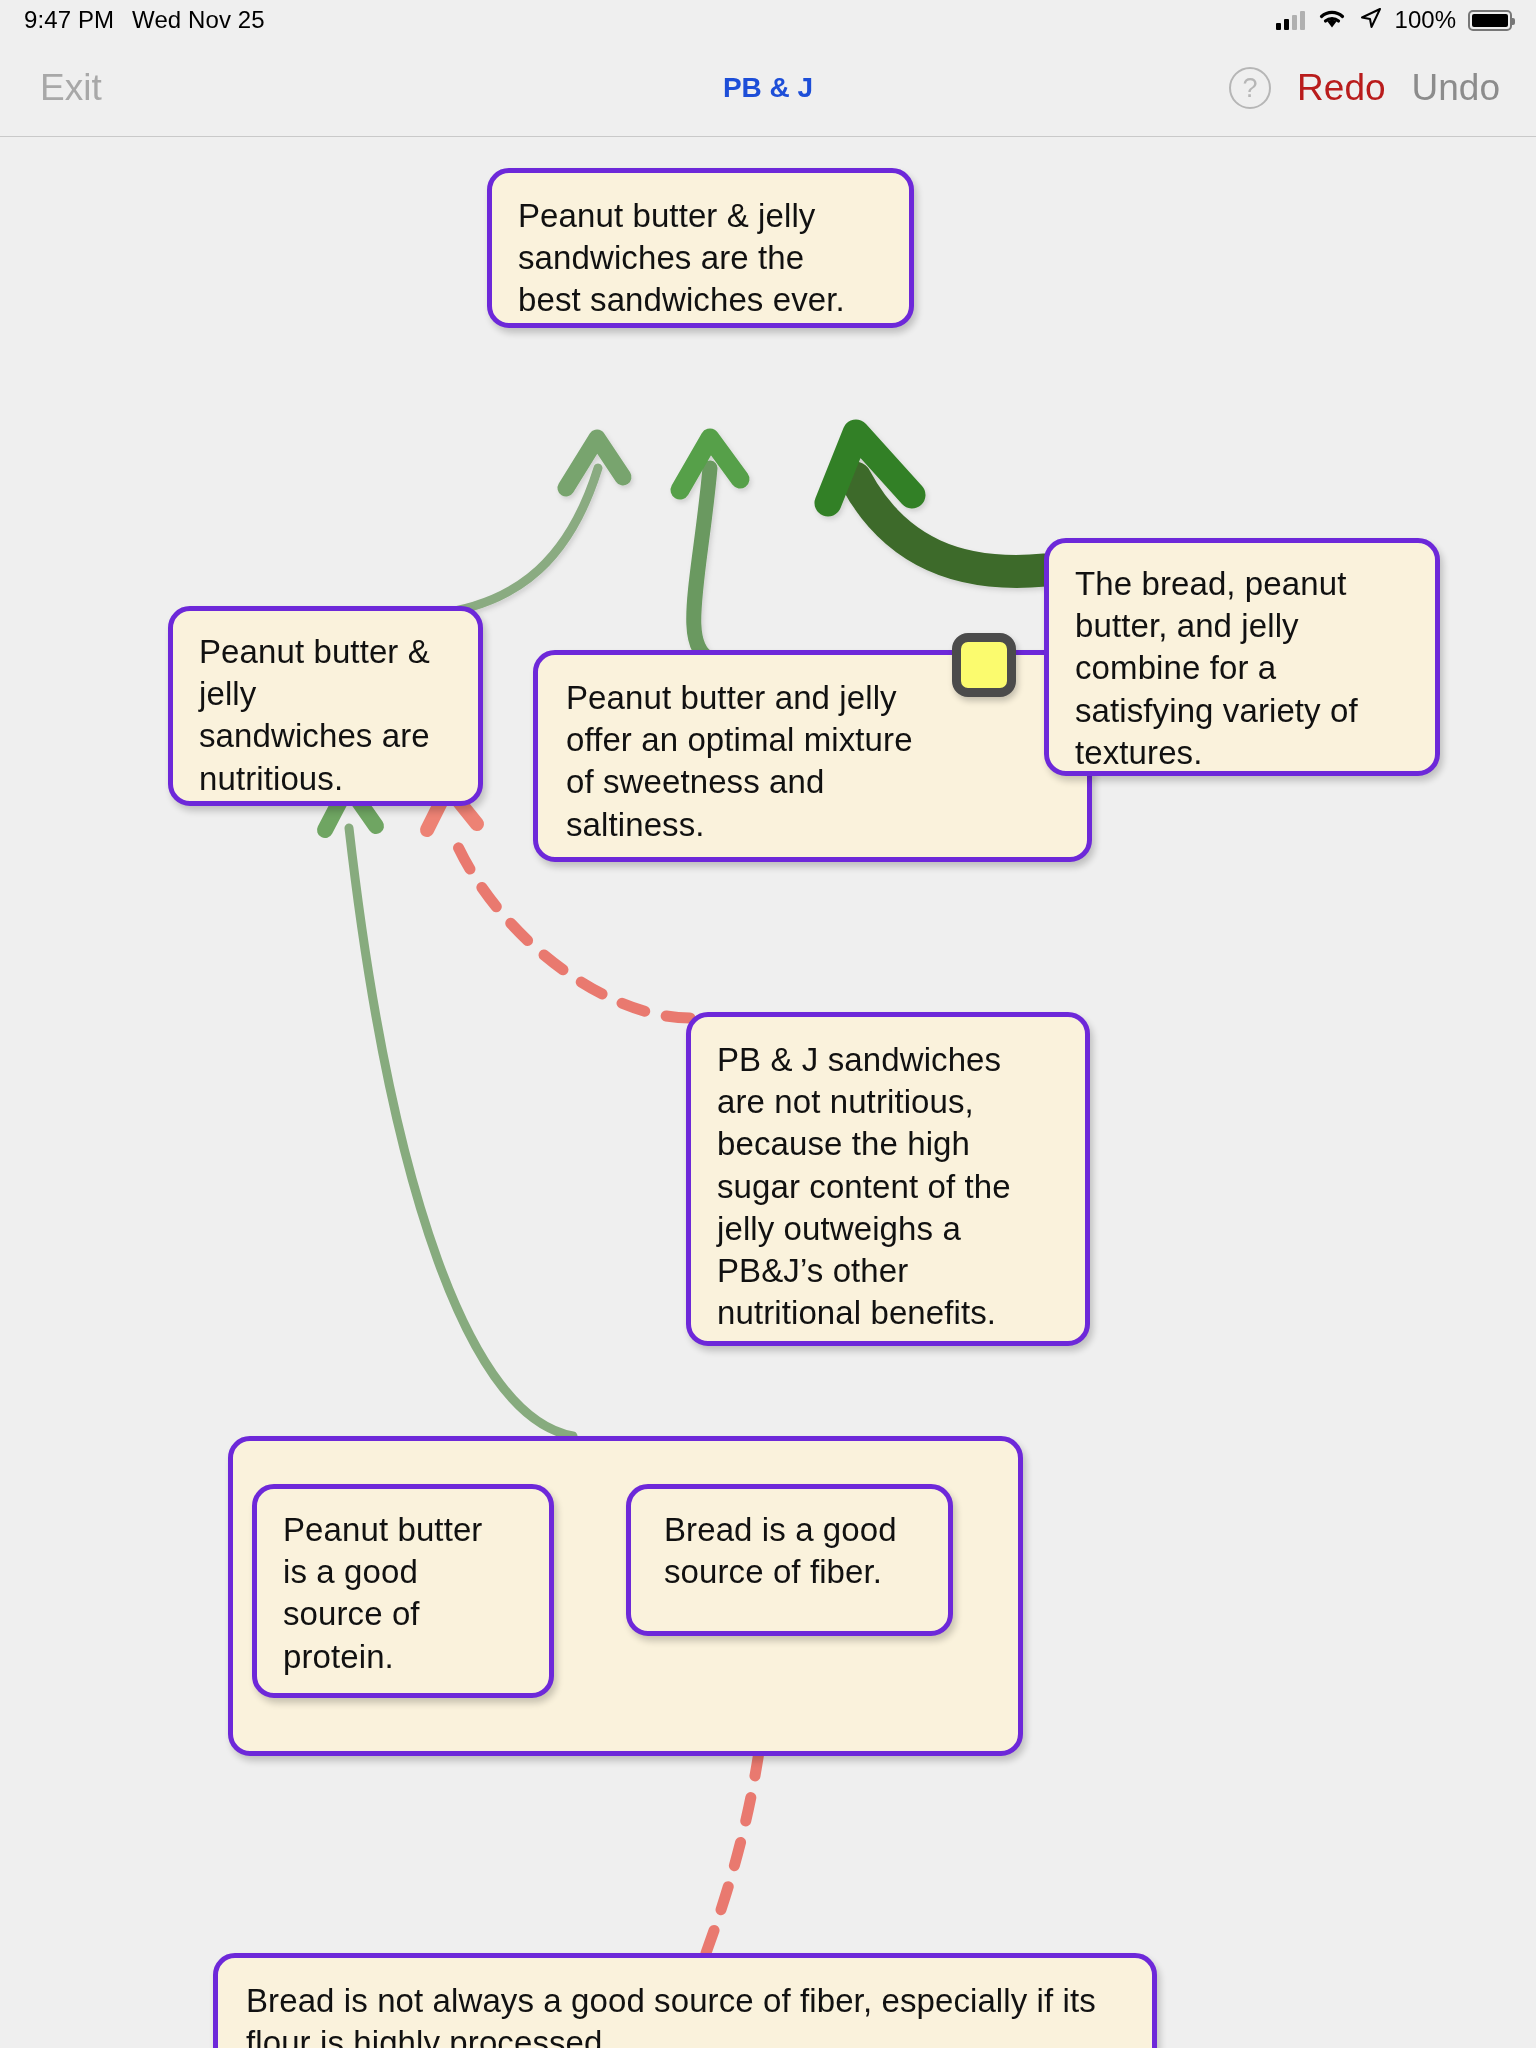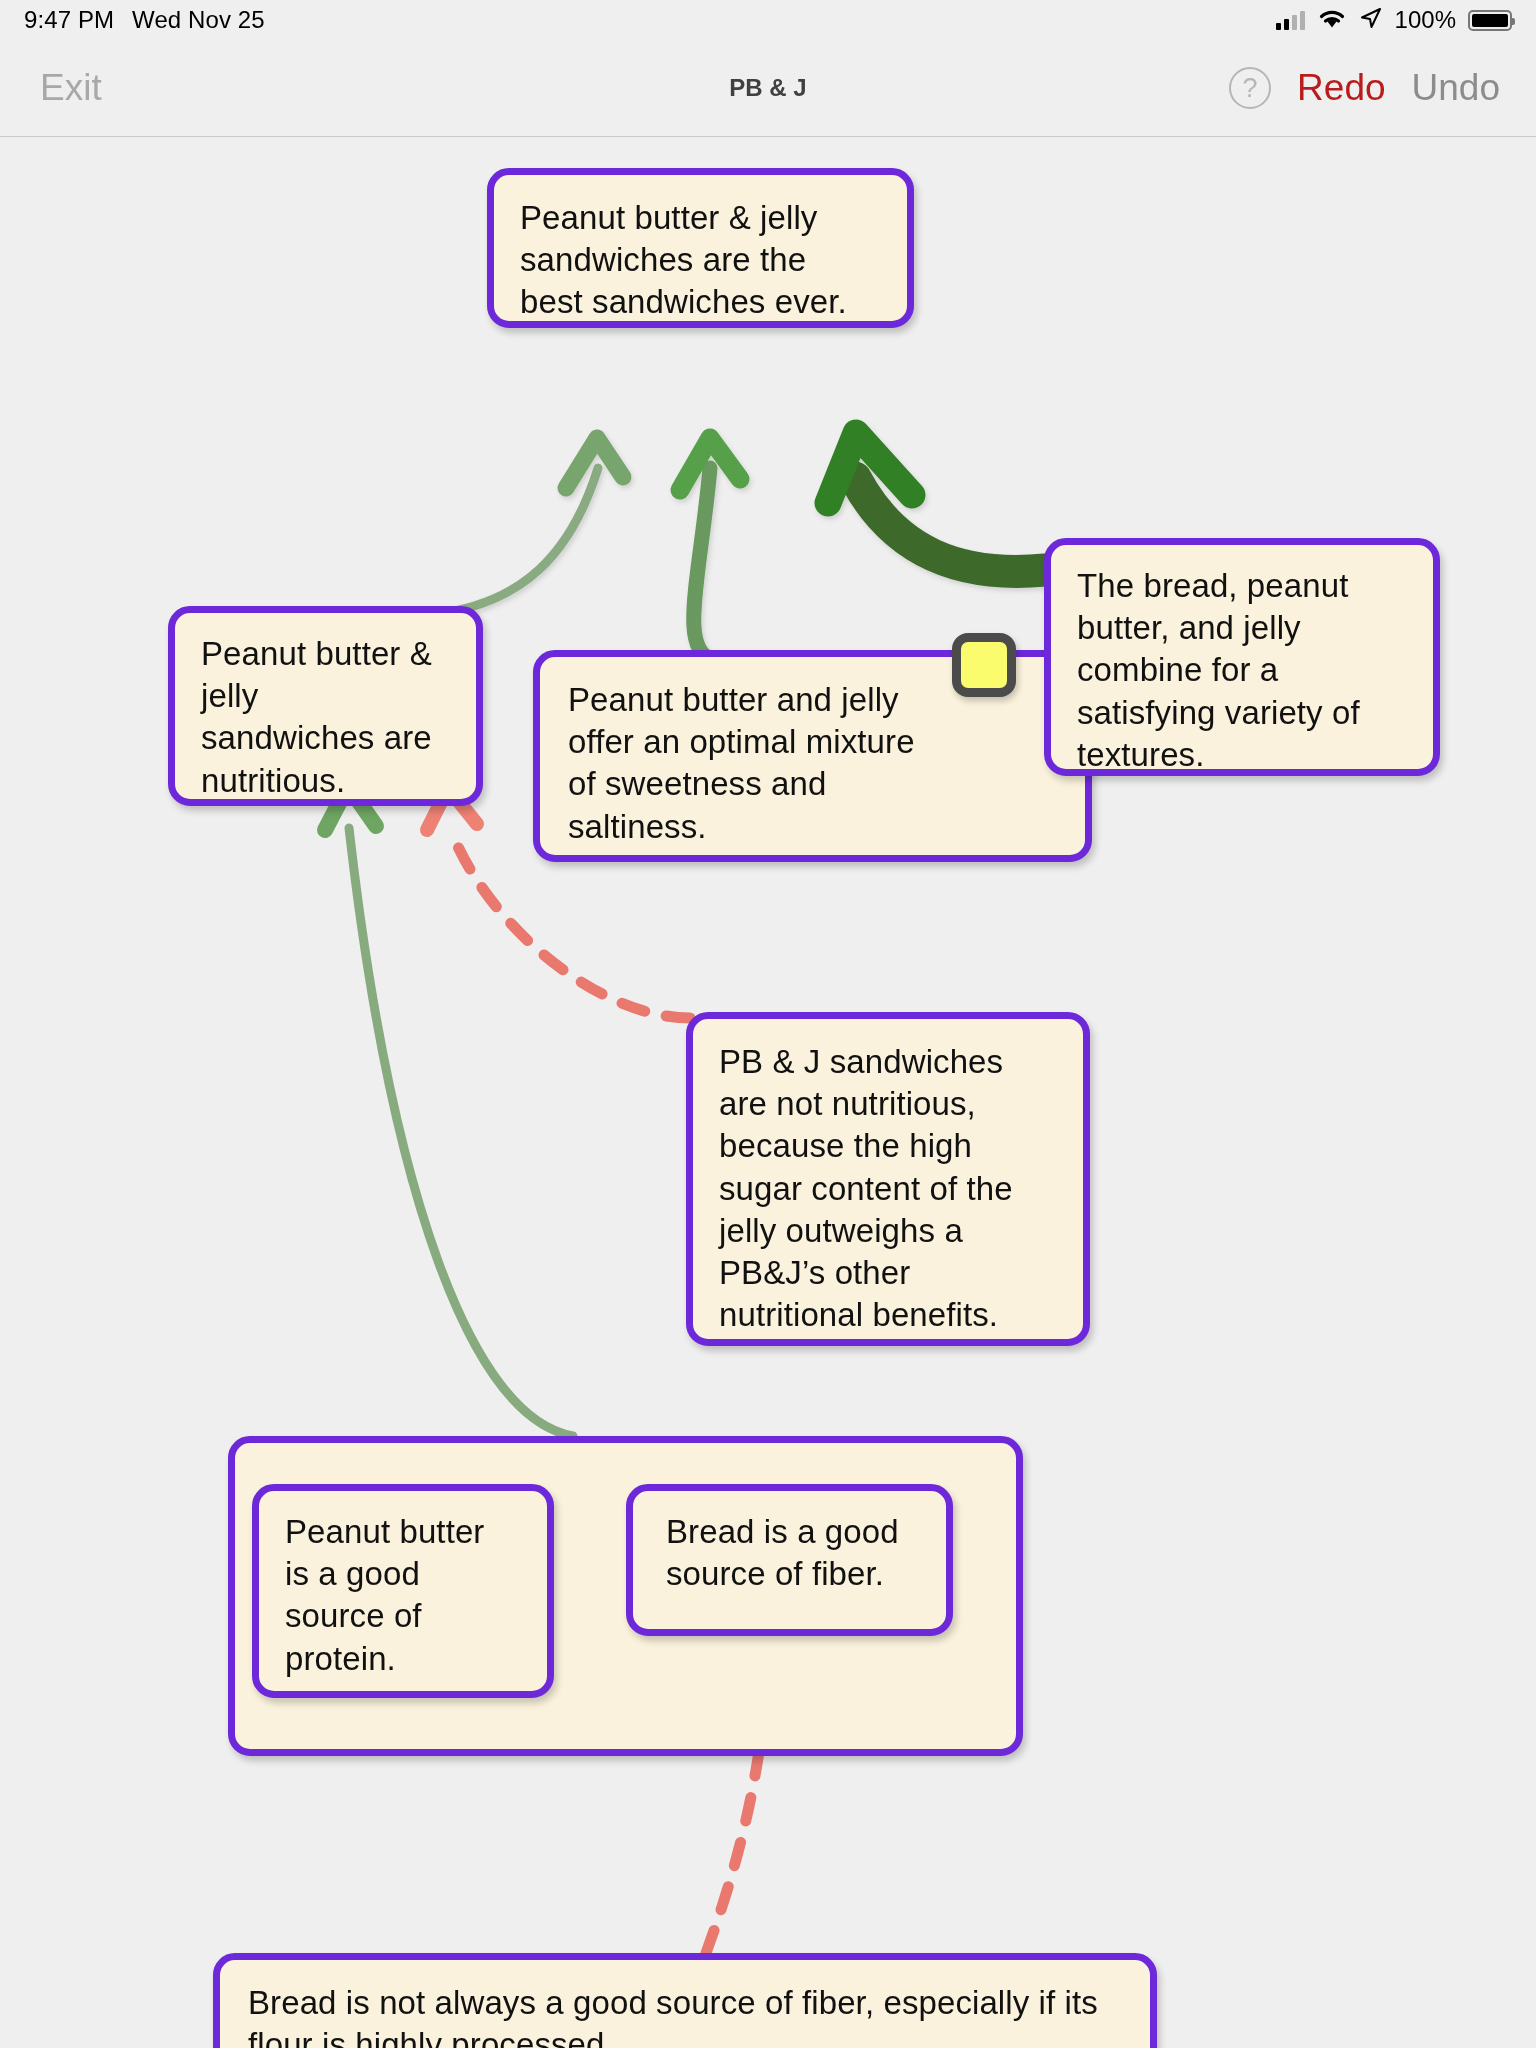--- a/index.html
+++ b/index.html
@@ -40,21 +40,21 @@
     position:absolute; top:40px; left:0; width:1536px; height:97px;
     background:#efefef; border-bottom:1px solid #c9c9c9;
   }
   #exit-button{
     position:absolute; left:40px; top:50%; transform:translateY(-50%);
     font-size:37px; color:#a8a8a8; background:none; border:none;
     font-family:"Liberation Sans", sans-serif; cursor:pointer;
   }
   #nav-title{
     position:absolute; left:50%; top:50%; transform:translate(-50%,-50%);
-    font-size:24px; font-weight:bold; color:#404040; white-space:nowrap;
+    font-size:28px; font-weight:bold; color:#1d4ed8; white-space:nowrap;
   }
   .nav-right{
     position:absolute; right:36px; top:50%; transform:translateY(-50%);
     display:flex; align-items:center; gap:26px;
   }
   #help-button{
     width:42px; height:42px; border-radius:50%; border:2.5px solid #b6b6b6;
     color:#b6b6b6; font-size:27px; display:flex; align-items:center;
     justify-content:center; background:none; cursor:pointer;
     font-family:"Liberation Sans", sans-serif; line-height:1;
@@ -70,21 +70,21 @@
   #canvas{
     position:absolute; top:138px; left:0; width:1536px; height:1910px;
     background:#efefef; overflow:hidden;
   }
   #arrow-layer{ position:absolute; inset:0; width:1536px; height:1910px; }
 
   
   .note{
     position:absolute;
     background:#faf2dc;
-    border:7px solid #6d28d9;
+    border:5px solid #6d28d9;
     border-radius:22px;
     box-shadow:3px 5px 7px rgba(0,0,0,.20);
   }
   .note .txt{
     font-size:33px; line-height:1.28; color:#111;
     white-space:pre-line; letter-spacing:.1px;
   }
   .note.container{ background:#faf2dc; }
 
   #note-top      { left:487px; top:30px;   width:427px; height:160px; padding:22px 26px; }

